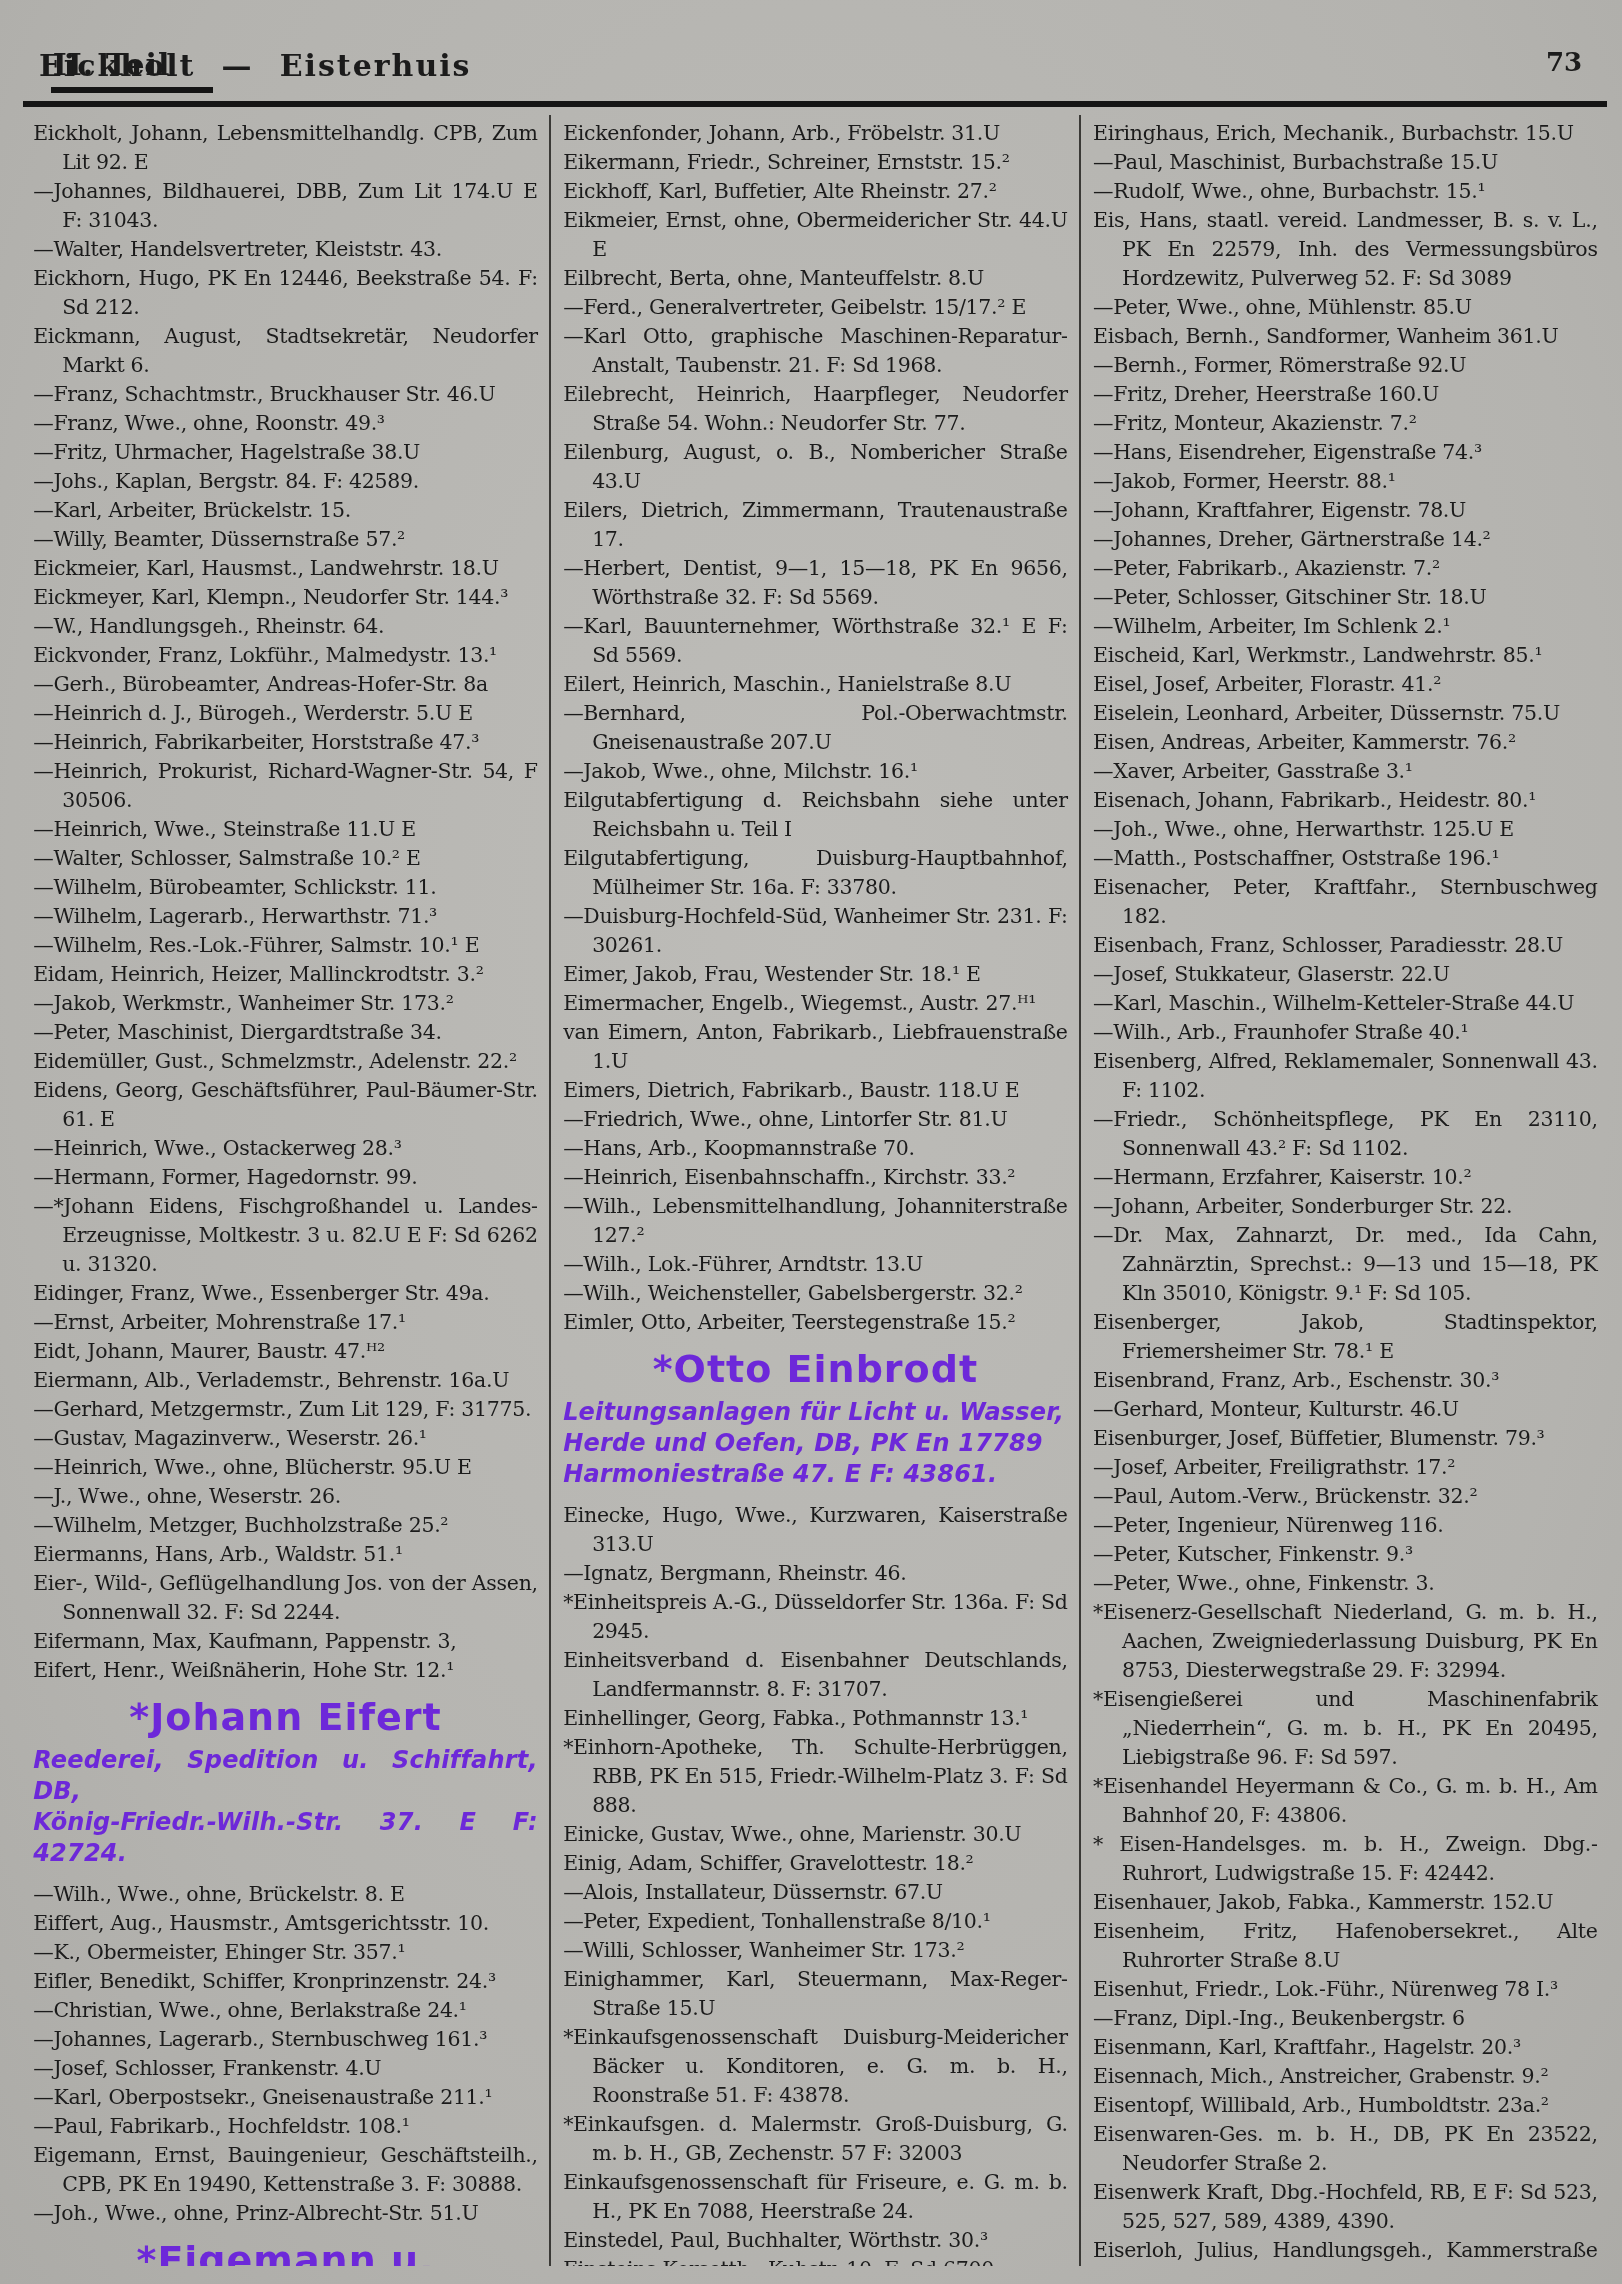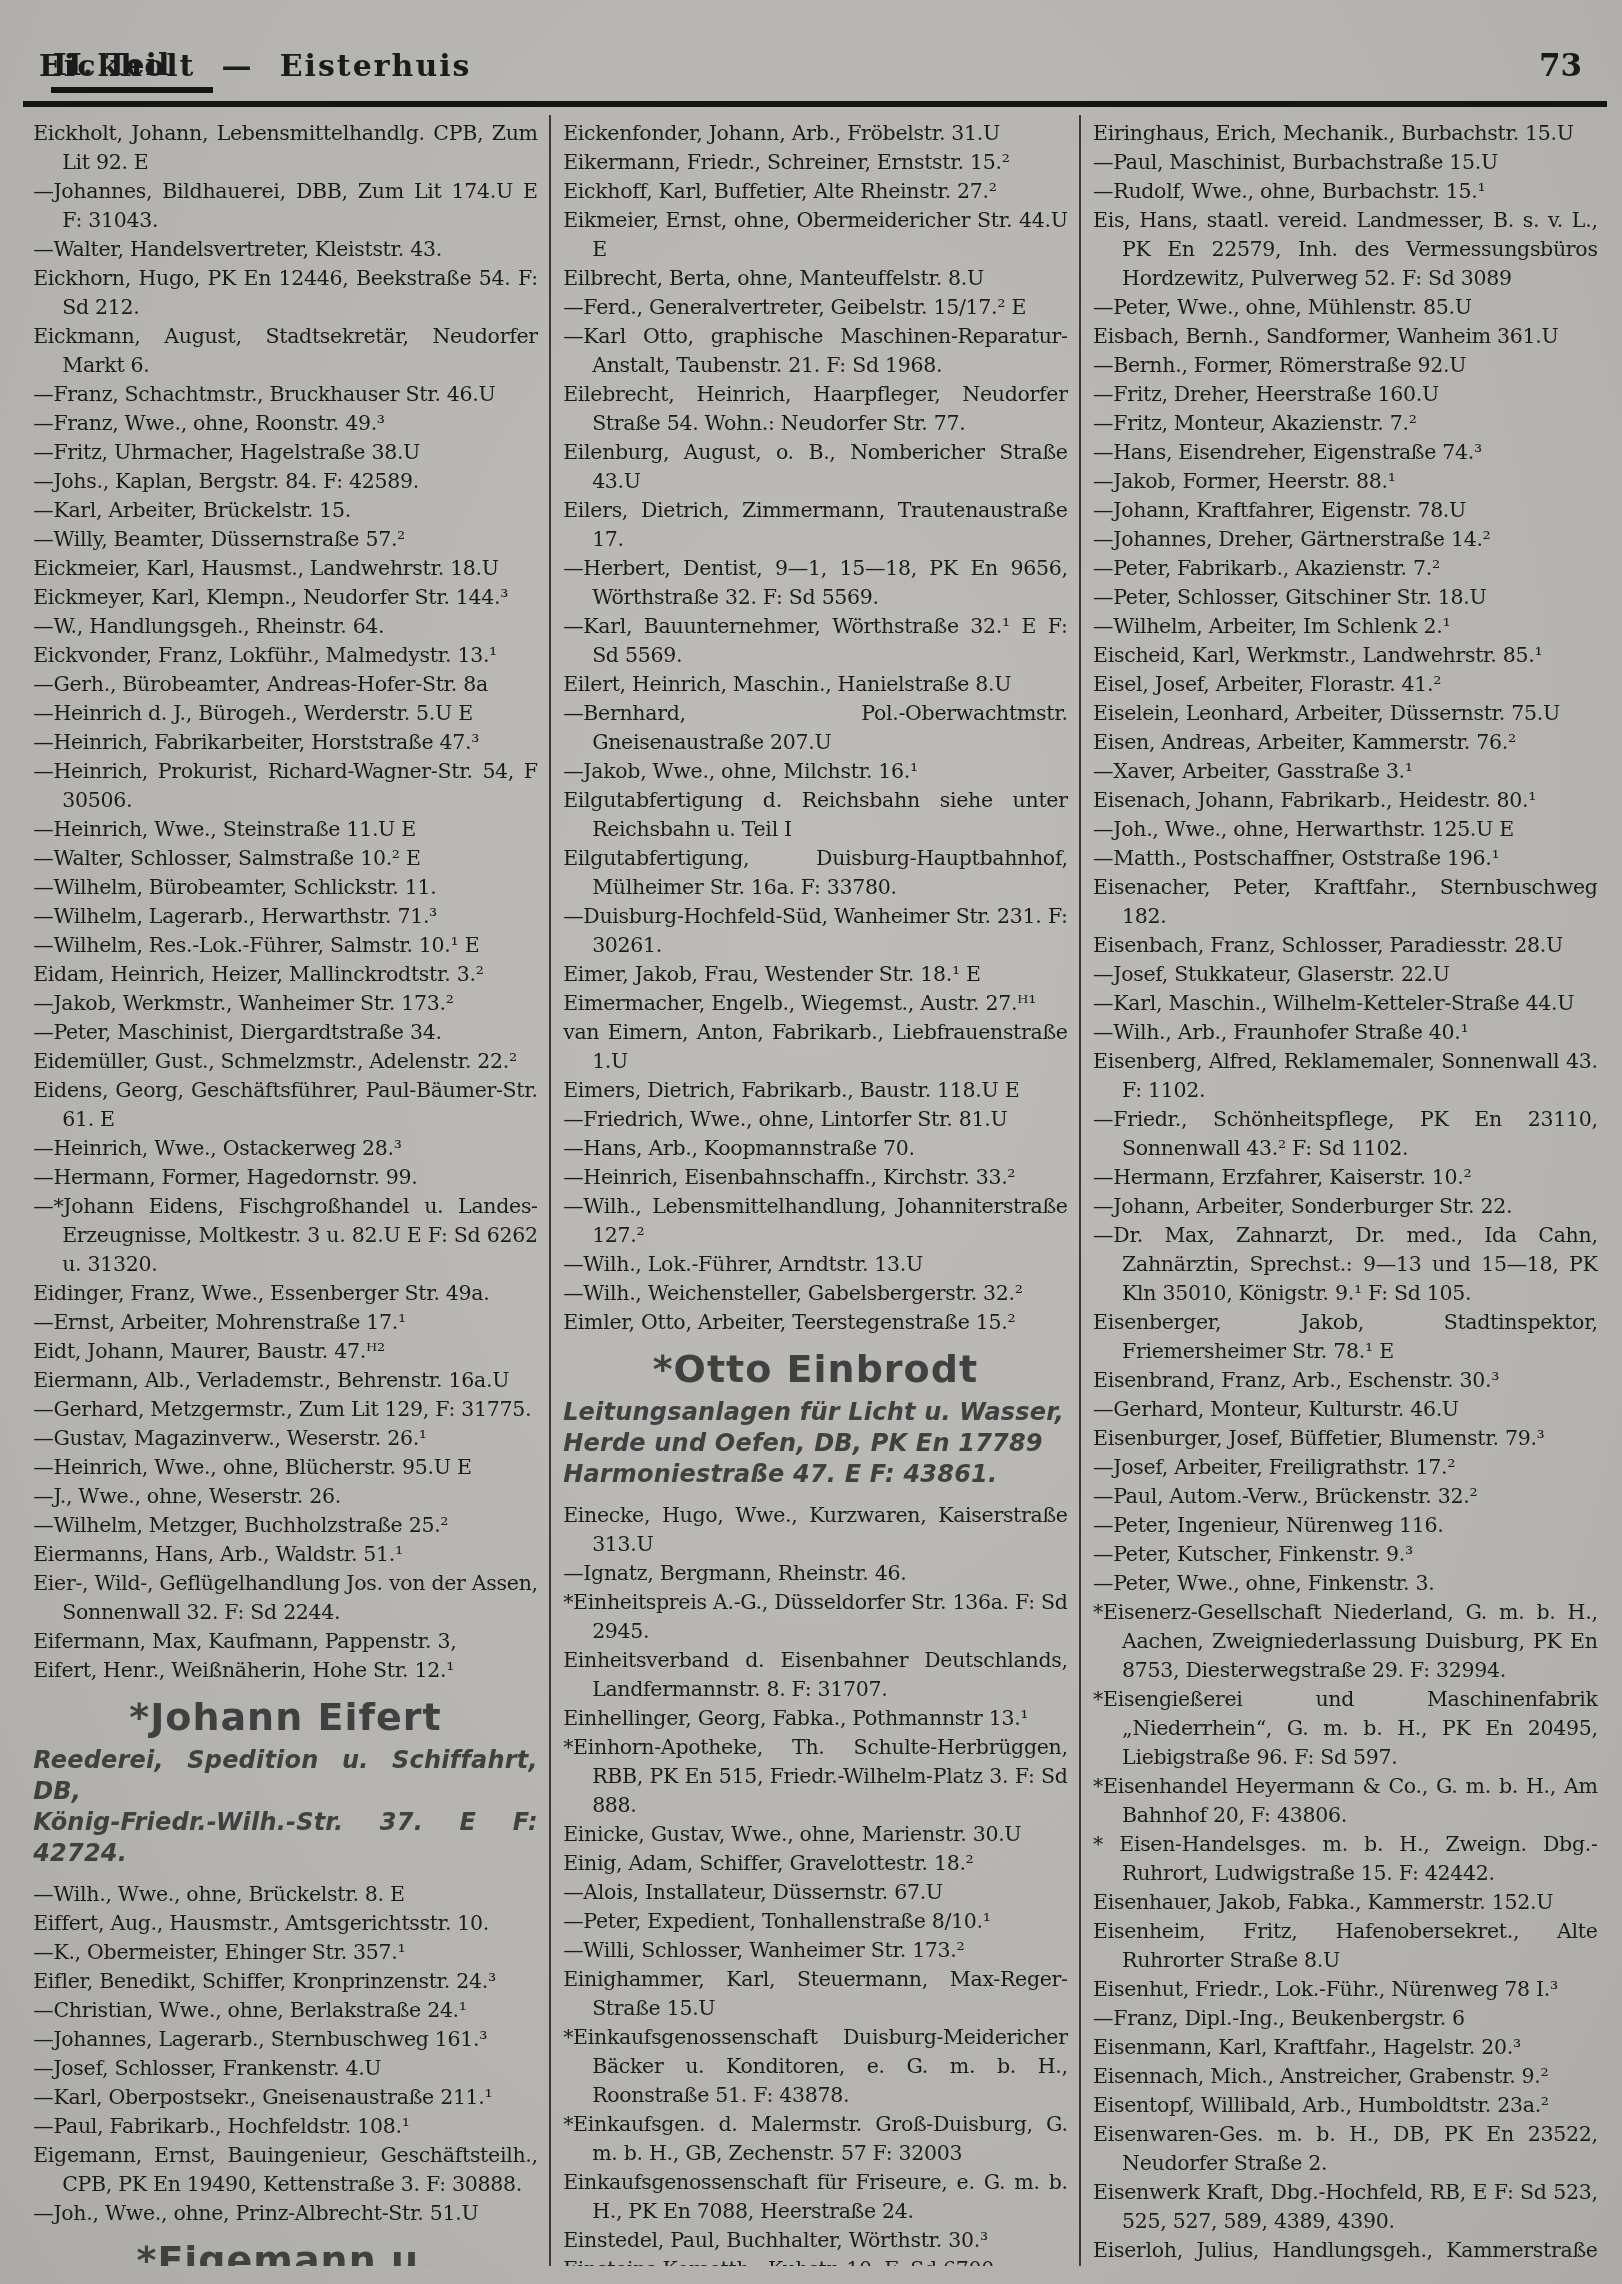--- a/index.html
+++ b/index.html
@@ -8,34 +8,34 @@
     background:#b8b7b3;
     background-image:radial-gradient(ellipse at 50% 40%, #bdbcb8 0%, #b4b3af 70%, #acaba7 100%);
     font-family:"DejaVu Serif","Liberation Serif",serif;
     color:#1b1b1b;
     -webkit-font-smoothing:antialiased;
   }
   .page-header{position:absolute;top:25px;left:39px;right:35px;height:72px;}
   .hdr-left{position:absolute;left:11.7px;top:21.5px;font-size:30px;font-weight:bold;letter-spacing:1px;
     border-bottom:6.8px solid #151515;padding:0 43px 5.9px 2px;}
   .hdr-center{position:absolute;left:0;right:0;top:23.4px;text-align:left;font-size:30px;font-weight:bold;letter-spacing:2px;word-spacing:13.7px;}
-  .hdr-page{position:absolute;right:5.9px;top:21.5px;font-size:31px;font-weight:bold;}
+  .hdr-page{position:absolute;right:5.9px;top:21.5px;font-size:26px;font-weight:bold;}
   .hdr-rule{position:absolute;top:101px;left:23.4px;right:15.6px;height:5.9px;background:#151515;}
 
   .columns{position:absolute;top:115px;left:21.5px;right:13.7px;bottom:17.6px;display:flex;}
   .col{flex:1 1 0;padding:3.9px 11.7px 0 11.7px;overflow:hidden;}
   .col + .col{border-left:2px solid #3a3936;}
 
   .entry{
     font-size:20.5px;line-height:29px;
     text-align:justify;letter-spacing:-0.3px;
     padding-left:29px;text-indent:-29px;
     font-weight:500;
   }
-  .ad{margin:9.8px 0 11.7px 0;color:#404040;}
+  .ad{margin:9.8px 0 11.7px 0;color:#6d28d9;}
   .ad-title{text-align:center;font-family:"DejaVu Sans","Liberation Sans",sans-serif;
     font-weight:bold;font-size:38px;letter-spacing:1px;margin-bottom:5.9px;}
   .ad-line{font-family:"DejaVu Sans","Liberation Sans",sans-serif;
     font-weight:bold;font-size:24px;line-height:31px;text-align:justify;letter-spacing:0.2px;font-style:italic;}
 </style>
 </head>
 <body>
 
 <div class="page-header">
   <span class="hdr-left">II. Teil</span>

